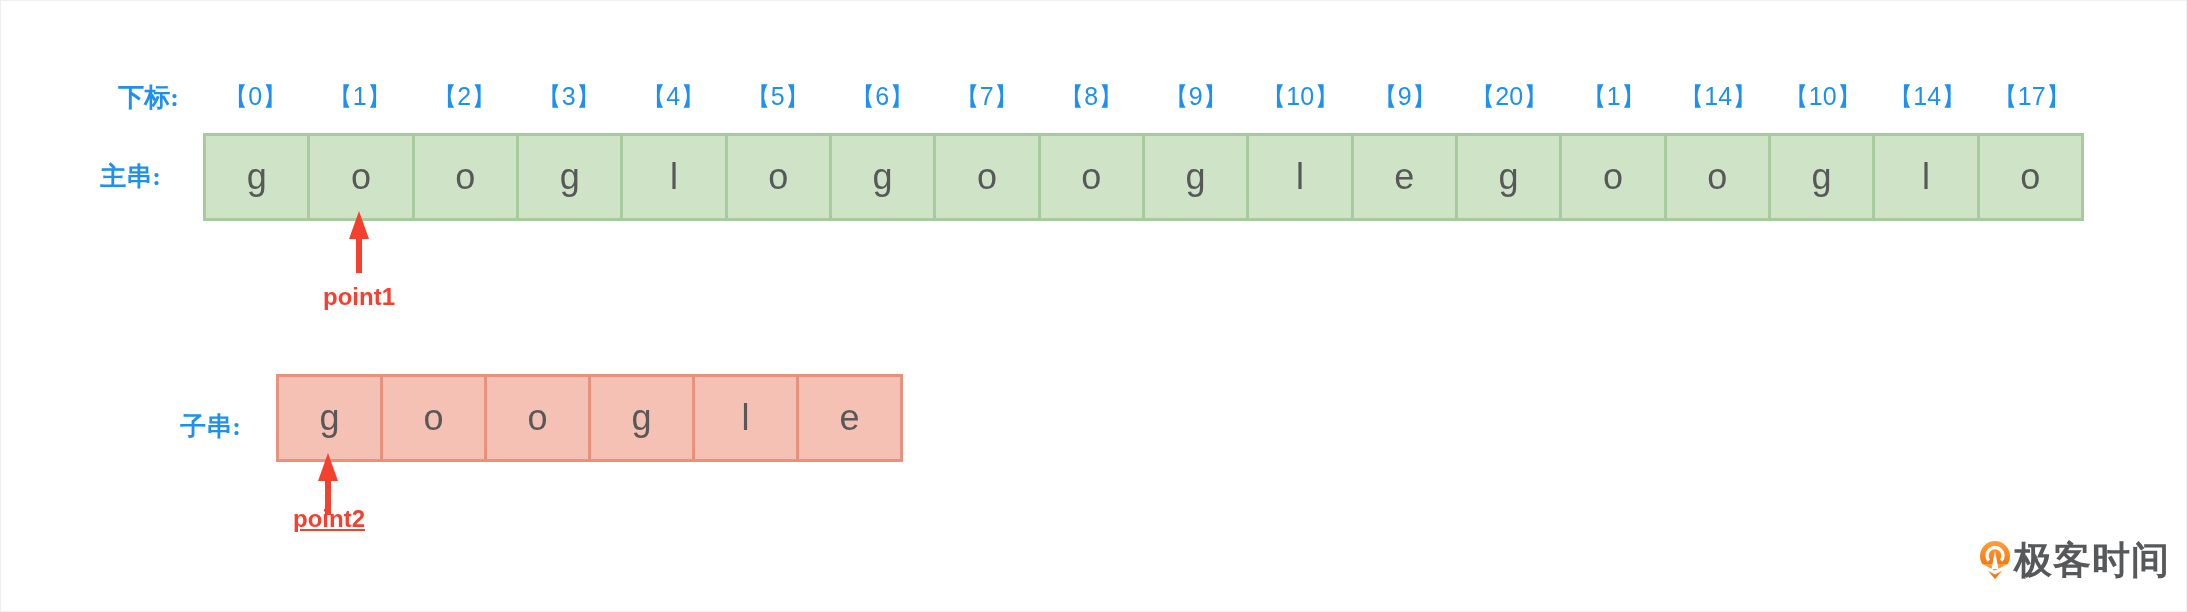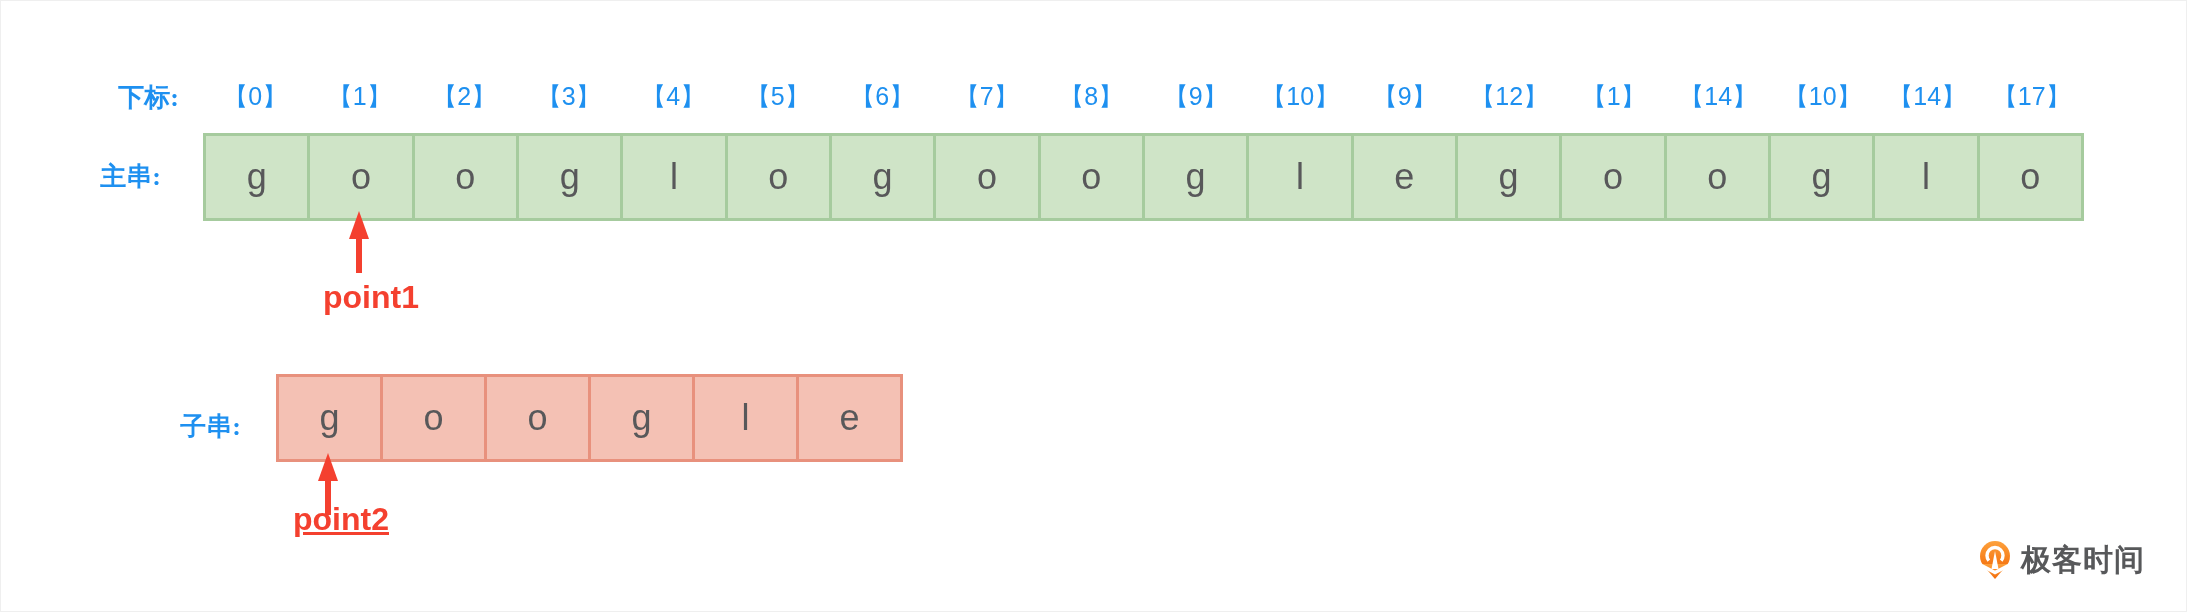--- a/index.html
+++ b/index.html
@@ -45,31 +45,31 @@
   .arrow-up .head{
     width:0;height:0;margin:0 auto;
     border-left:10px solid transparent;border-right:10px solid transparent;
     border-bottom:28px solid var(--arrow-red);
   }
   .arrow-up .shaft{width:6px;height:34px;margin:0 auto;background:var(--arrow-red);}
   #arrow-point1{left:348px;top:210px;}
   #arrow-point2{left:317px;top:452px;}
 
   .point-label{
-    position:absolute;width:120px;text-align:right;
-    font-size:32px;line-height:30px;font-weight:600;color:var(--arrow-red);
+    position:absolute;width:120px;text-align:center;
+    font-size:24px;line-height:30px;font-weight:600;color:var(--arrow-red);
   }
   #text-point1{left:298px;top:281px;}
   #text-point2{left:268px;top:503px;text-decoration:underline;}
 
   
   #logo{position:absolute;left:1975px;top:539px;display:flex;align-items:center;}
   #logo-icon{width:38px;height:40px;display:block;}
   #logo-text{
-    margin-left:7px;font-size:30px;line-height:38px;font-weight:600;
+    font-size:38px;line-height:38px;font-weight:600;
     color:#57585a;letter-spacing:1px;white-space:nowrap;
   }
 </style>
 </head>
 <body>
 
 <div class="cn-label" id="label-index">下标:</div>
 <div class="cn-label" id="label-main">主串:</div>
 <div class="cn-label" id="label-sub">子串:</div>
 
@@ -79,21 +79,21 @@
     <div class="idx">【2】</div>
     <div class="idx">【3】</div>
     <div class="idx">【4】</div>
     <div class="idx">【5】</div>
     <div class="idx">【6】</div>
     <div class="idx">【7】</div>
     <div class="idx">【8】</div>
     <div class="idx">【9】</div>
     <div class="idx">【10】</div>
     <div class="idx">【9】</div>
-    <div class="idx">【12】</div>
+    <div class="idx">【20】</div>
     <div class="idx">【1】</div>
     <div class="idx">【14】</div>
     <div class="idx">【10】</div>
     <div class="idx">【14】</div>
     <div class="idx">【17】</div>
   </div>
 
 <div class="row" id="main-row">
     <div class="cell">g</div>
     <div class="cell">o</div>

